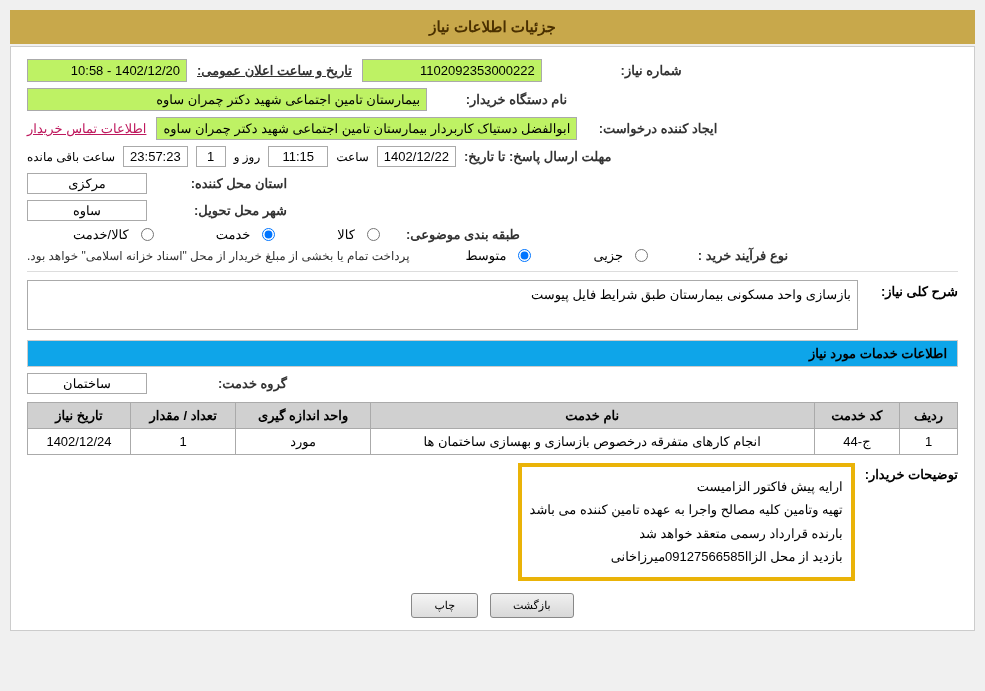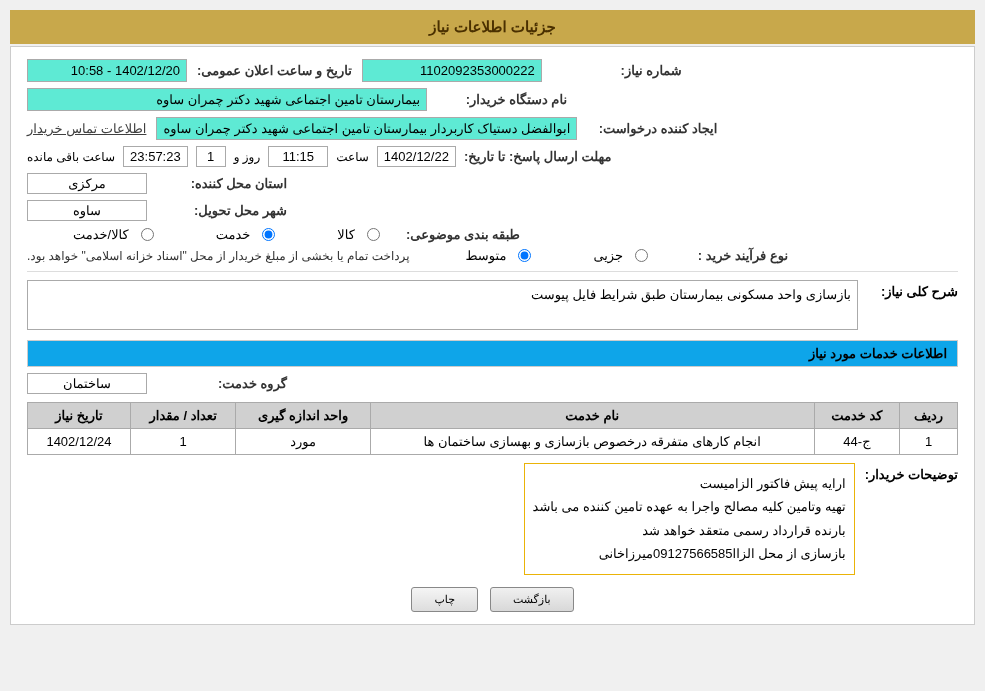--- a/index.html
+++ b/index.html
@@ -31,28 +31,28 @@
     }
     .label-cell {
       text-align: right;
       font-weight: bold;
       white-space: nowrap;
       width: 130px;
       color: #333;
     }
     .value-box {
       border: 1px solid #aaa;
-      background: #5eead4;
+      background: #bef264;
       padding: 3px 6px;
       min-width: 80px;
       display: inline-block;
       text-align: right;
     }
     .link-blue {
-      color: #404040;
+      color: #be185d;
       text-decoration: underline;
       cursor: pointer;
     }
     .radio-group {
       display: flex;
       gap: 16px;
       flex-direction: row-reverse;
       align-items: center;
     }
     .radio-item {
@@ -85,21 +85,21 @@
       padding: 5px 8px;
       text-align: center;
       font-weight: bold;
     }
     .services-table td {
       border: 1px solid #aaa;
       padding: 5px 8px;
       text-align: center;
     }
     .buyer-notes {
-      border: 1px solid #eab308;
+      border: 4px solid #eab308;
       padding: 8px;
       text-align: right;
       line-height: 1.8;
       background: white;
     }
     .buttons-row {
       display: flex;
       justify-content: center;
       gap: 12px;
       margin-top: 12px;
@@ -150,21 +150,21 @@
 
   <div class="section-header">
     <span>جزئیات اطلاعات نیاز</span>
   </div>
 
   <div class="main-card">
 
     <div class="row-line" style="justify-content: flex-end; gap:10px;">
       <span class="label-cell">شماره نیاز:</span>
       <span class="value-box" style="min-width:180px;">1102092353000222</span>
-      <span class="label-cell" style="width:auto;">تاریخ و ساعت اعلان عمومی:</span>
+      <span class="label-cell" style="width:auto;text-decoration:underline;">تاریخ و ساعت اعلان عمومی:</span>
       <span class="value-box" style="min-width:160px;">1402/12/20 - 10:58</span>
     </div>
 
     <div class="row-line" style="justify-content: flex-end; gap:10px;">
       <span class="label-cell">نام دستگاه خریدار:</span>
       <span class="value-box" style="min-width:400px; text-align:right;">بیمارستان تامین اجتماعی شهید دکتر چمران ساوه</span>
     </div>
 
     <div class="row-line" style="justify-content: flex-end; gap:10px; align-items: center;">
       <span class="label-cell">ایجاد کننده درخواست:</span>
@@ -266,21 +266,21 @@
           </tr>
         </tbody>
     </table>
 
     <div class="row-line" style="align-items:flex-start; gap:10px;">
       <span style="font-weight:bold; white-space:nowrap; min-width:90px; padding-top:4px;">توضیحات خریدار:</span>
       <div class="buyer-notes" id="buyer-notes-content">
       <div>ارایه پیش فاکتور الزامیست</div>
           <div>تهیه وتامین کلیه مصالح واجرا به عهده تامین کننده می باشد</div>
           <div>بارنده قرارداد رسمی متعقد خواهد شد</div>
-          <div>بازسازی از محل الزاا09127566585میرزاخانی</div>
+          <div>بازدید از محل الزاا09127566585میرزاخانی</div>
         </div>
     </div>
 
     <div class="buttons-row">
       <button class="btn btn-print">بازگشت</button>
       <button class="btn">چاپ</button>
     </div>
 
   </div>
 </div>

